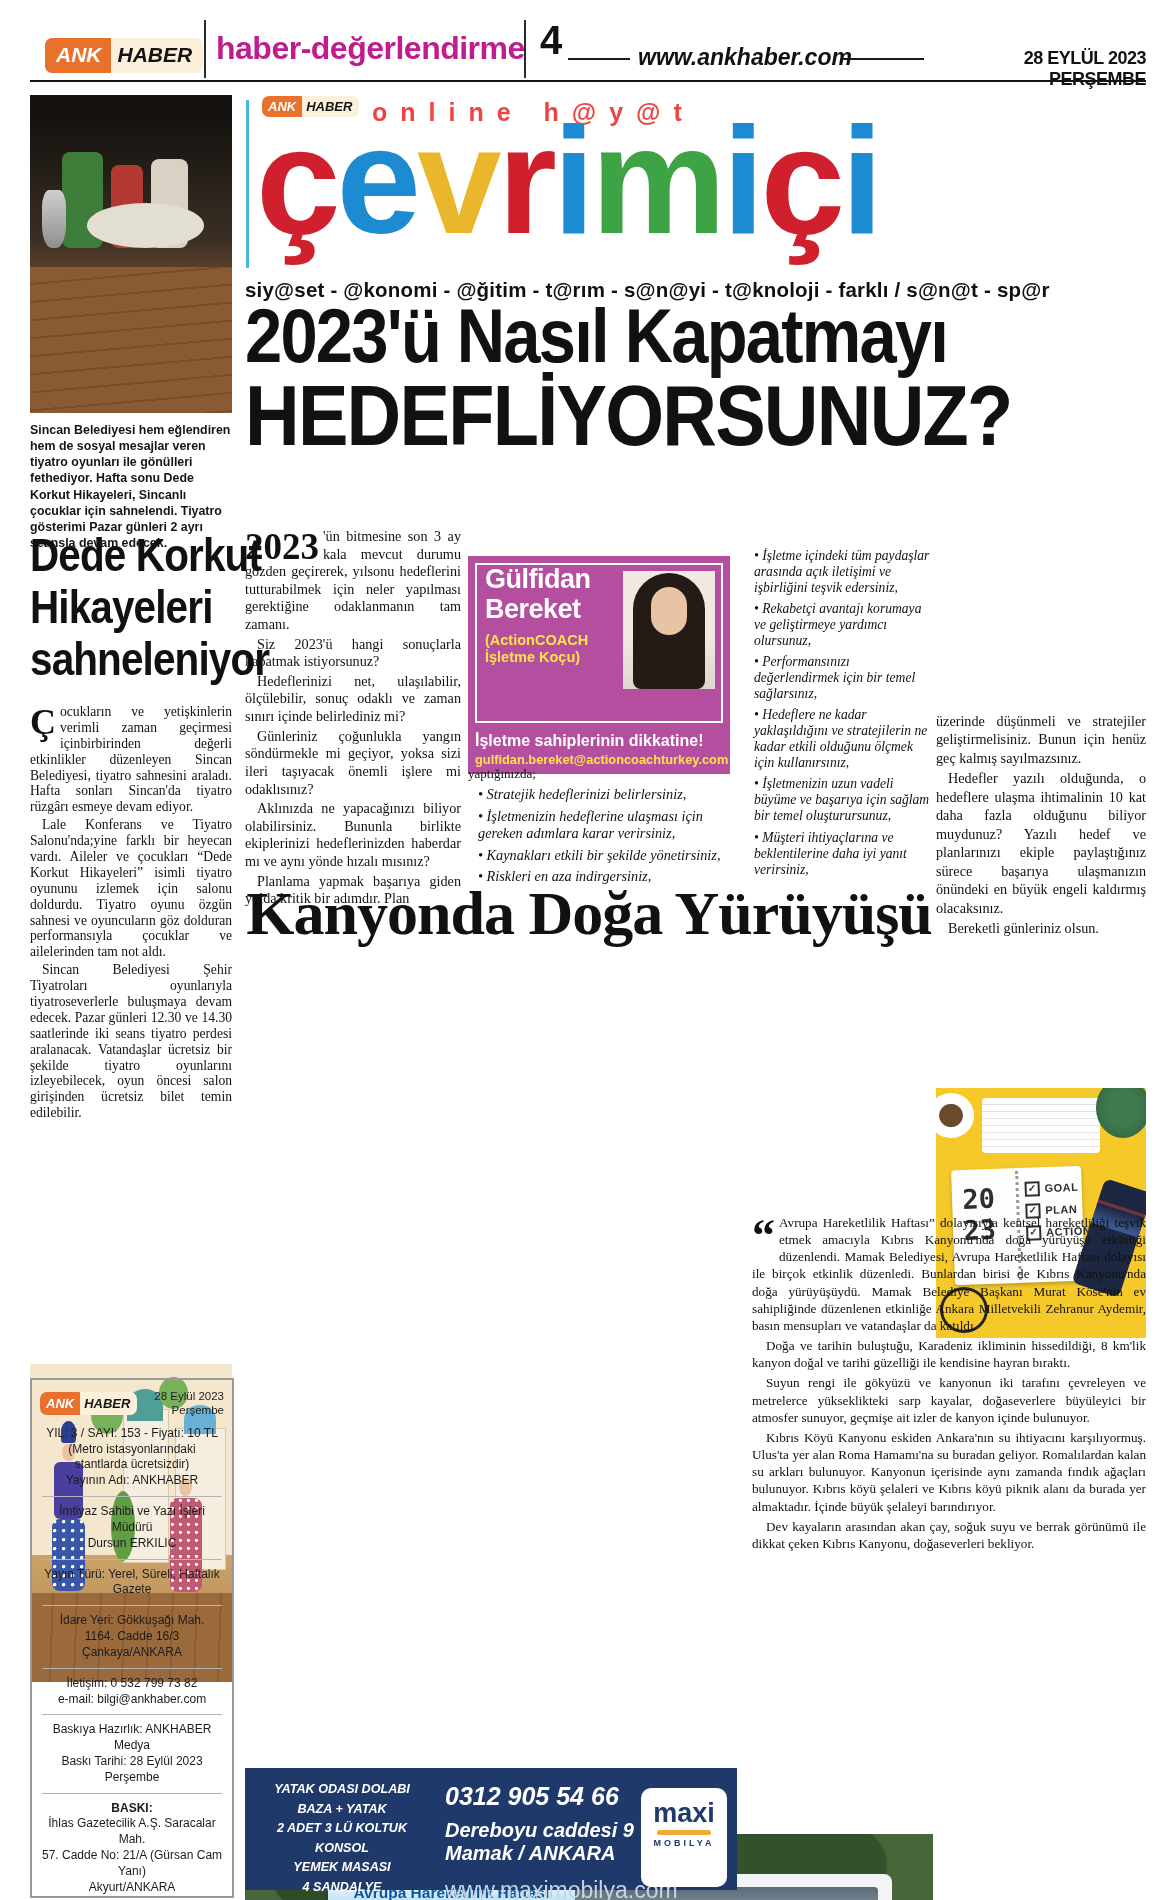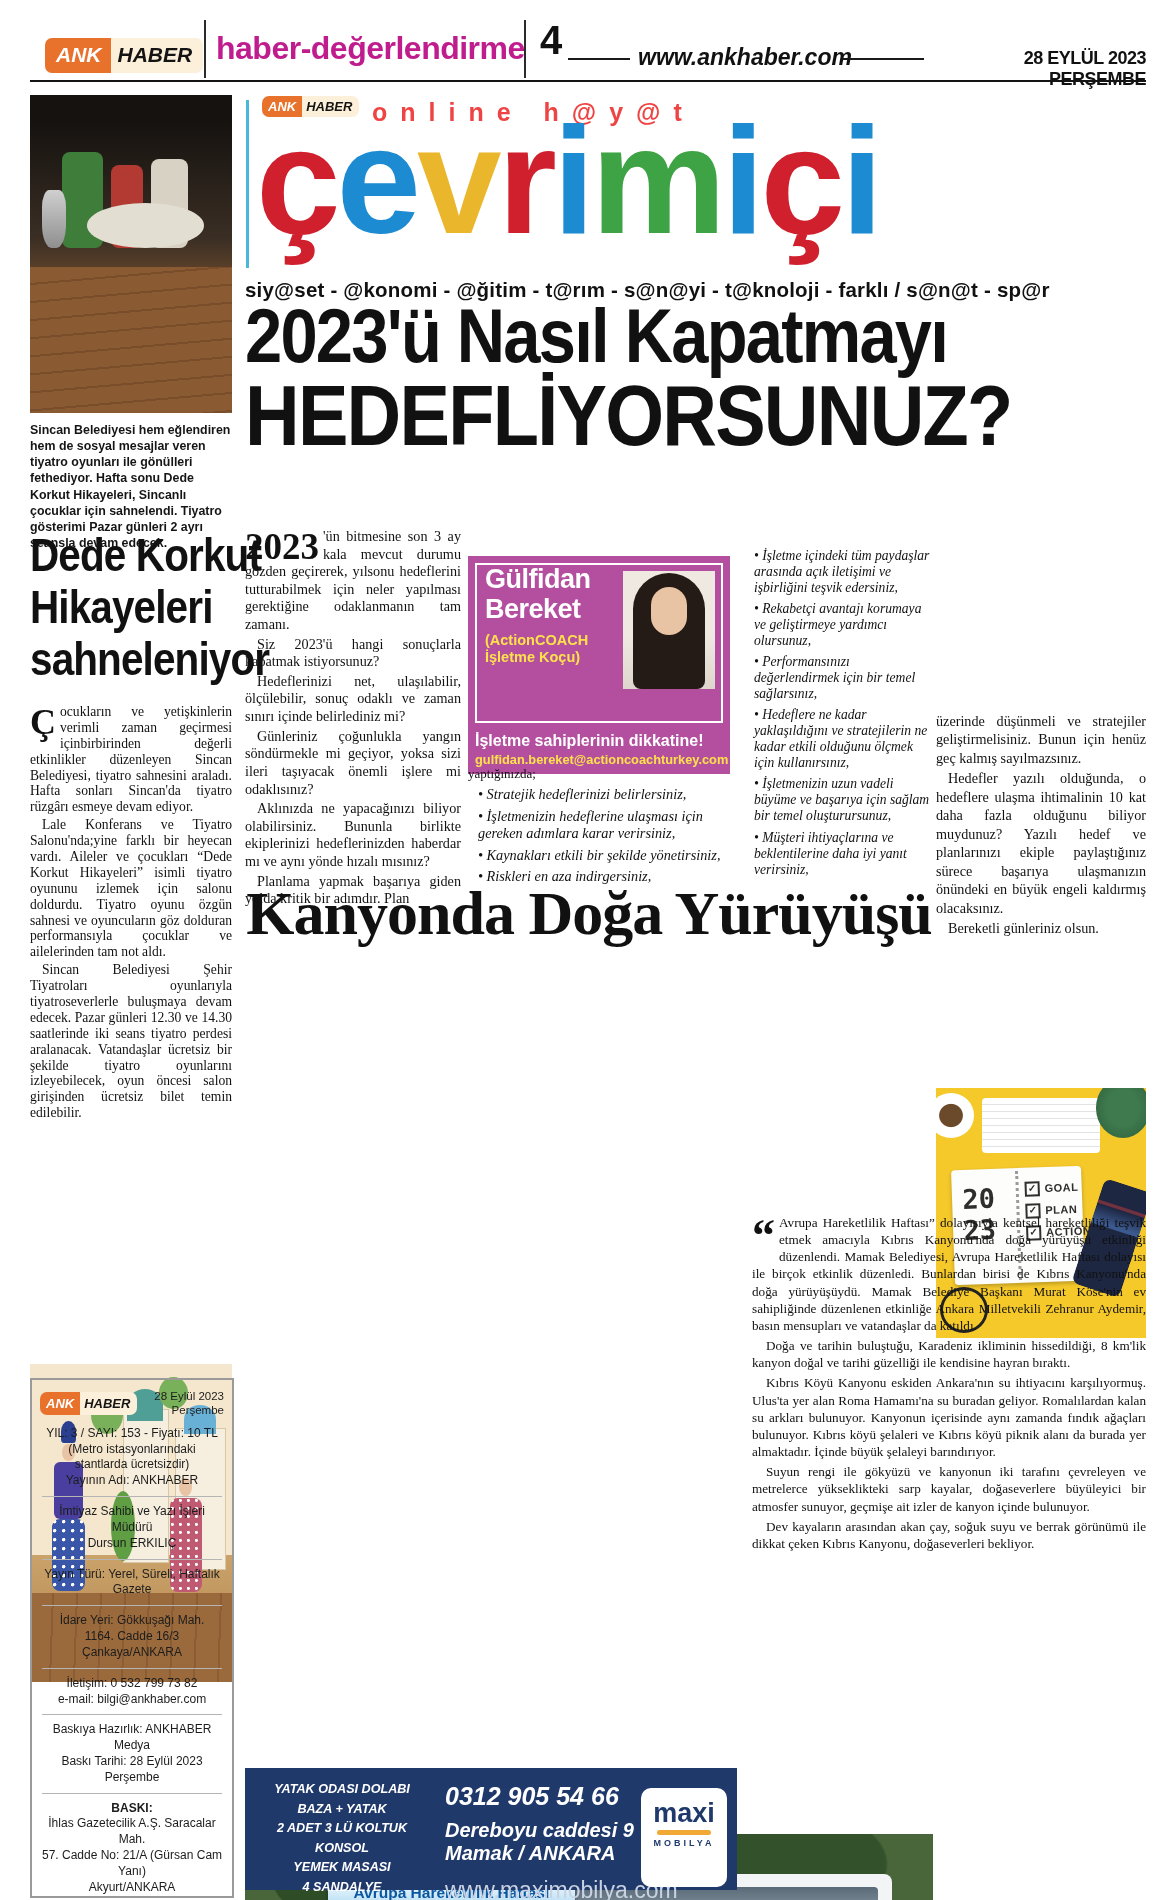--- a/index.html
+++ b/index.html
@@ -366,16 +366,16 @@
   <div class="maxi">
     <div class="maxi-name">maxi</div>
     <div class="maxi-swoosh"></div>
     <div class="maxi-sub">MOBILYA</div>
   </div>
 </div>
 
 <div class="abs serif quote-art" style="left:752px;top:1214px;width:394px;height:436px;overflow:hidden;">
   <p class="first"><span class="bigquote">“</span><span>Avrupa Hareketlilik Haftası” dolayısıyla kentsel hareketliliği teşvik etmek amacıyla Kıbrıs Kanyonu'nda doğa yürüyüşü etkinliği düzenlendi. Mamak Belediyesi, Avrupa Hareketlilik Haftası dolayısı ile birçok etkinlik düzenledi. Bunlardan birisi de Kıbrıs Kanyonu'nda doğa yürüyüşüydü. Mamak Belediye Başkanı Murat Köse'nin ev sahipliğinde düzenlenen etkinliğe Ankara Milletvekili Zehranur Aydemir, basın mensupları ve vatandaşlar da katıldı.</span></p>
   <p>Doğa ve tarihin buluştuğu, Karadeniz ikliminin hissedildiği, 8 km'lik kanyon doğal ve tarihi güzelliği ile kendisine hayran bıraktı.</p>
+  <p>Suyun rengi ile gökyüzü ve kanyonun iki tarafını çevreleyen ve metrelerce yükseklikteki sarp kayalar, doğaseverlere büyüleyici bir atmosfer sunuyor, geçmişe ait izler de kanyon içinde bulunuyor.</p>
   <p>Kıbrıs Köyü Kanyonu eskiden Ankara'nın su ihtiyacını karşılıyormuş. Ulus'ta yer alan Roma Hamamı'na su buradan geliyor. Romalılardan kalan su arkları bulunuyor. Kanyonun içerisinde aynı zamanda fındık ağaçları bulunuyor. Kıbrıs köyü şelaleri ve Kıbrıs köyü piknik alanı da burada yer almaktadır. İçinde büyük şelaleyi barındırıyor.</p>
-  <p>Suyun rengi ile gökyüzü ve kanyonun iki tarafını çevreleyen ve metrelerce yükseklikteki sarp kayalar, doğaseverlere büyüleyici bir atmosfer sunuyor, geçmişe ait izler de kanyon içinde bulunuyor.</p>
   <p>Dev kayaların arasından akan çay, soğuk suyu ve berrak görünümü ile dikkat çeken Kıbrıs Kanyonu, doğaseverleri bekliyor.</p>
 </div>
 
 </body></html>

